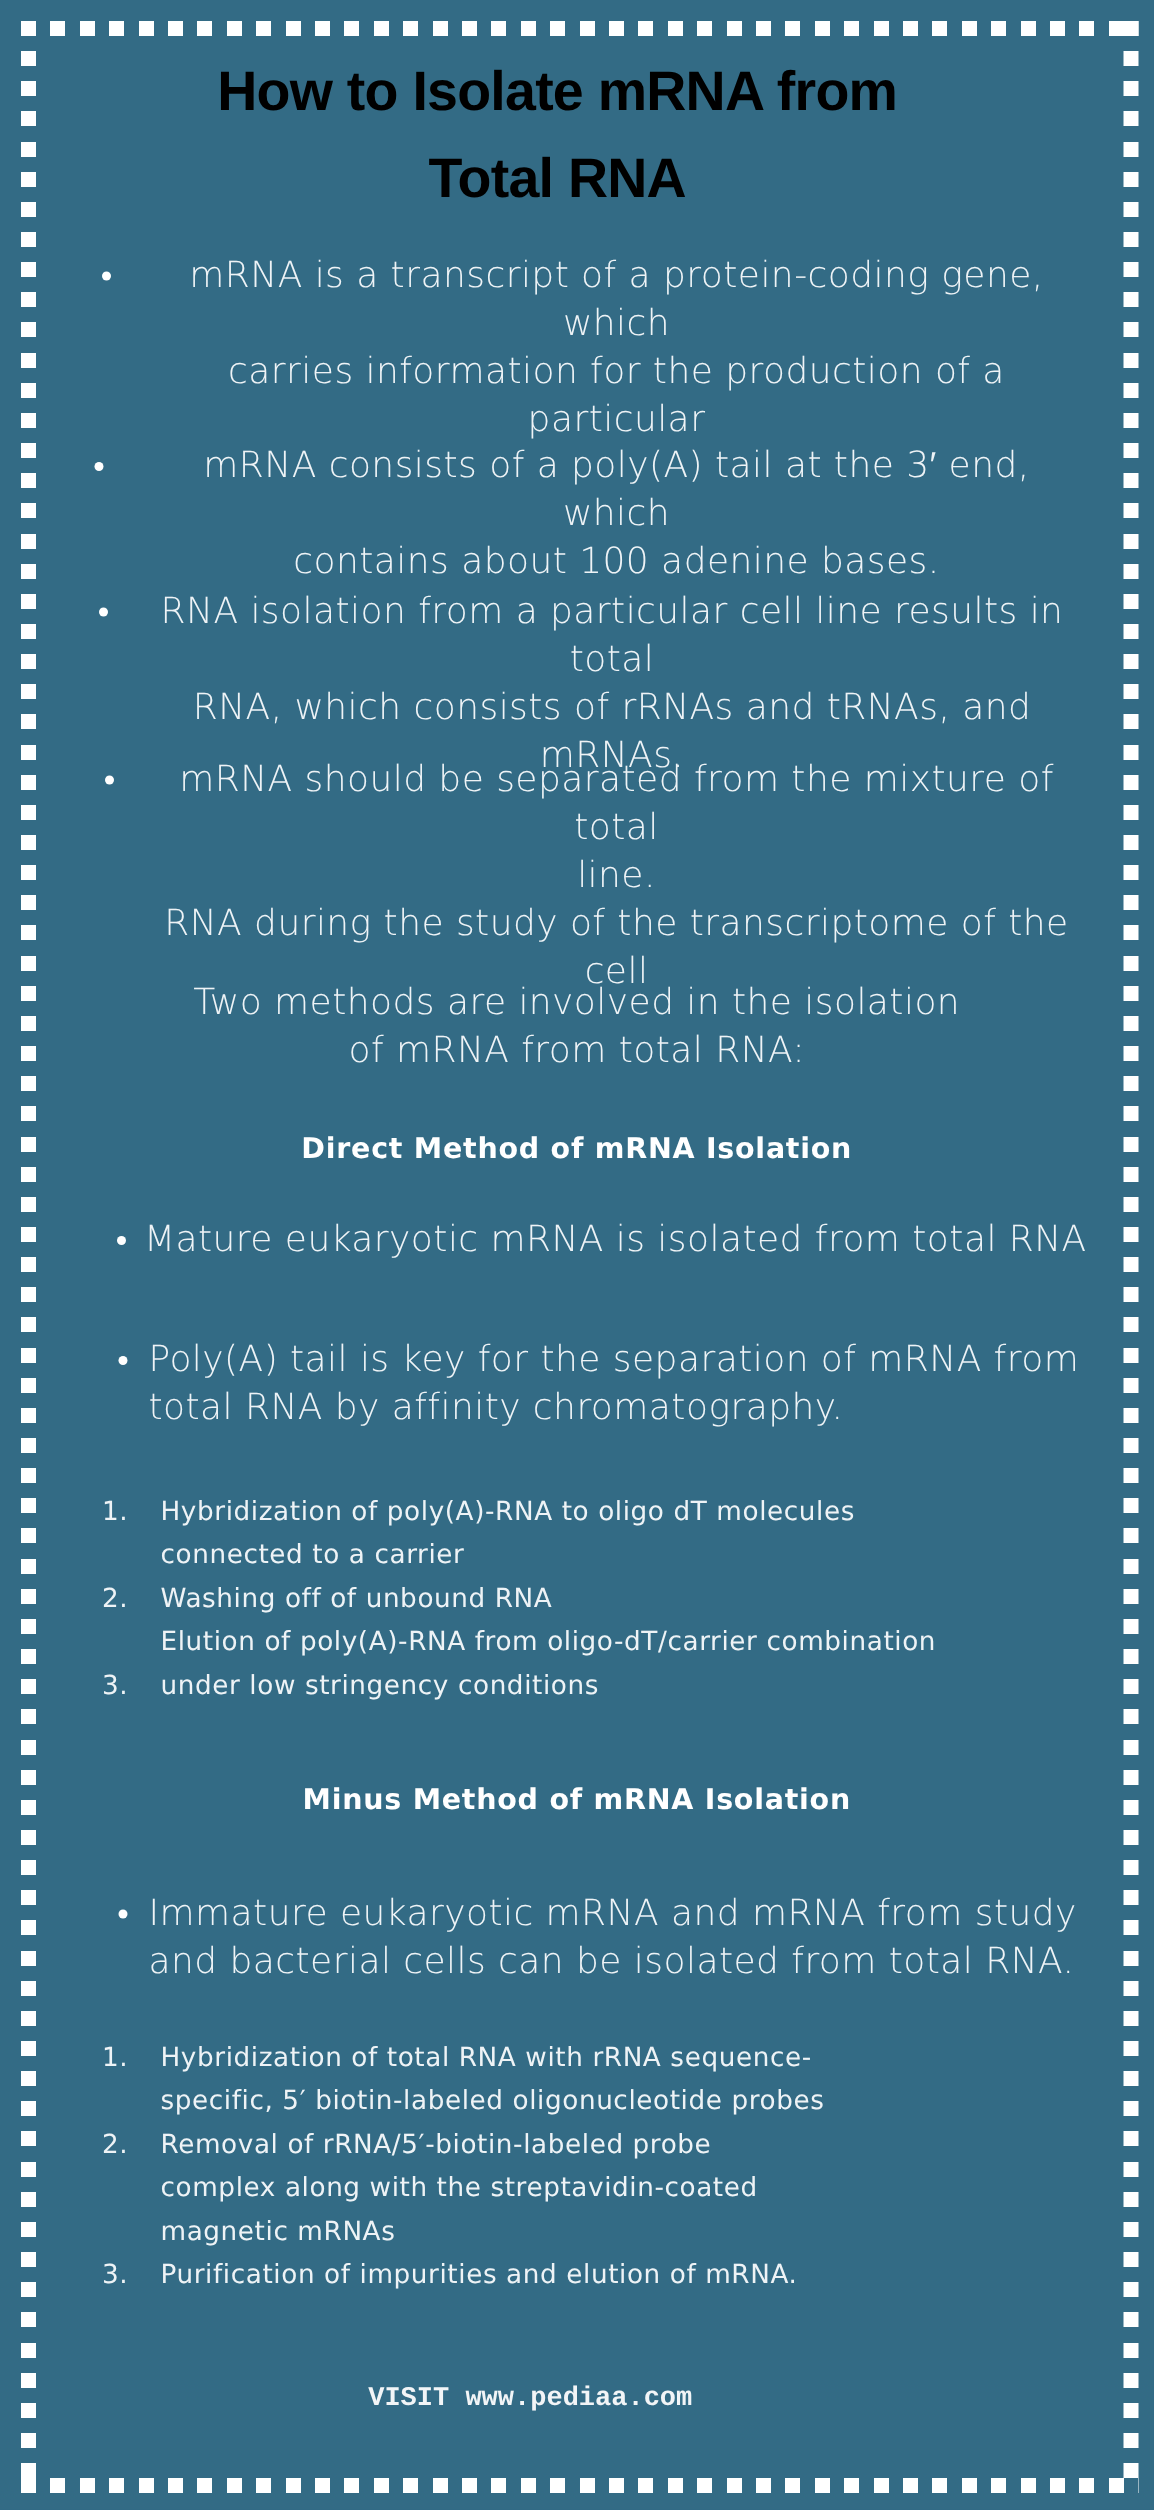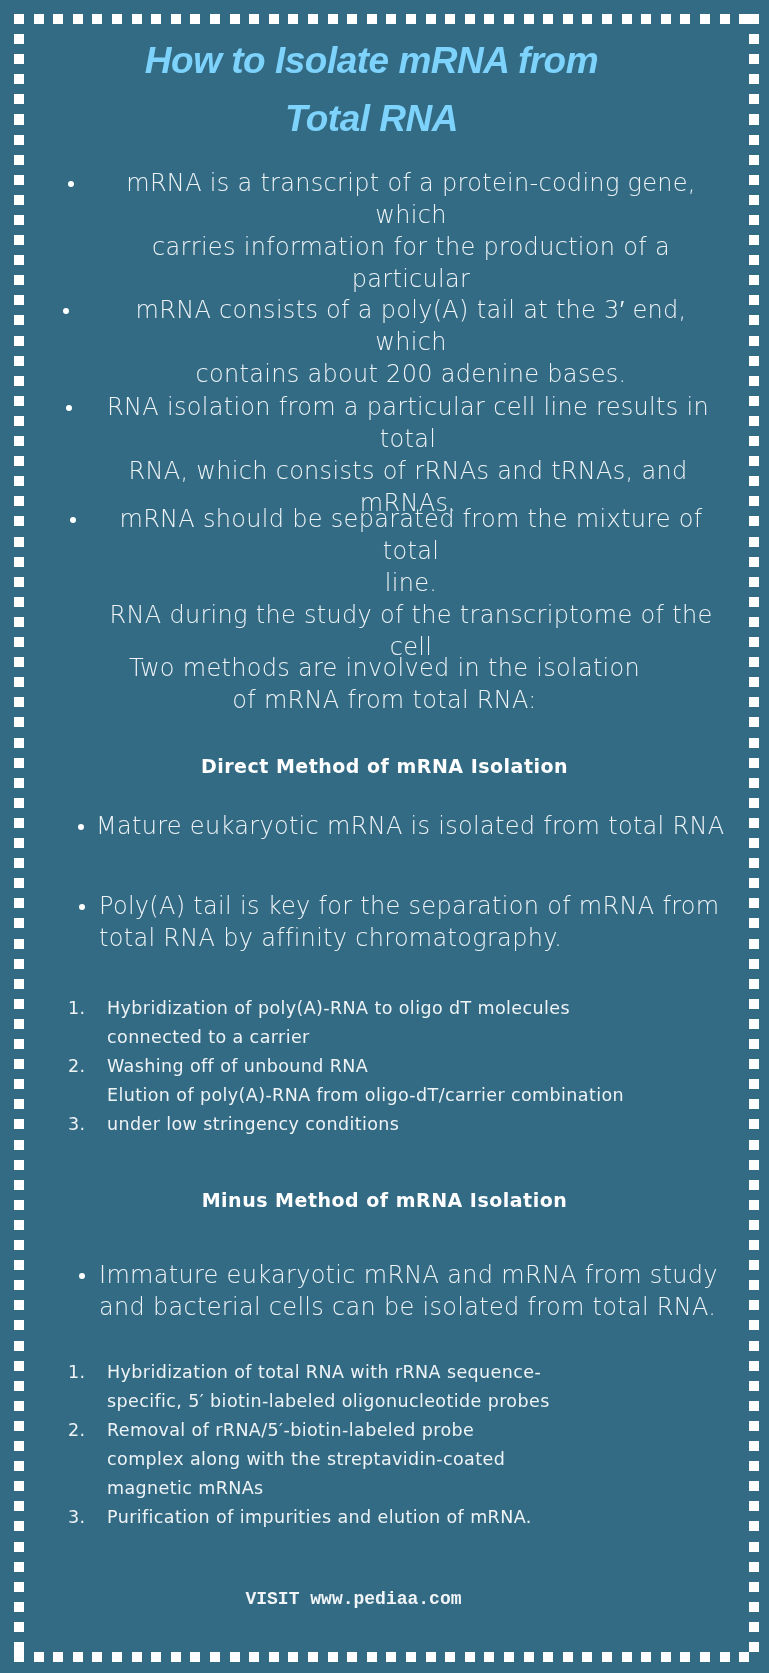--- a/index.html
+++ b/index.html
@@ -22,21 +22,21 @@
     background-image: repeating-linear-gradient(to bottom, #ffffff 0 10px, transparent 10px 20.1px);
   }
   .border-left { left: 14px; }
   .border-right { left: 749px; }
 
   .title {
     position: absolute; left: 0; width: 743px; top: 38px;
     text-align: center;
     font-family: "Liberation Sans", sans-serif;
     font-weight: bold; font-size: 37px; line-height: 46px;
-    color: #7dd3fc; letter-spacing: -0.5px; font-style: italic;
+    color: #000000; letter-spacing: -0.5px;
   }
   .block { position: absolute; font-size: 24px; line-height: 32px; font-weight: 300; letter-spacing: 0.3px; }
   .bullet-block { text-align: center; }
   .bullet-dot {
     position: absolute; width: 6px; height: 6px; border-radius: 50%;
     background: #ffffff;
   }
   .center-text { text-align: center; }
   .section-heading {
     position: absolute; left: 0; width: 769px; text-align: center;
@@ -69,21 +69,21 @@
 
 <span class="bullet-dot" style="left:68px; top:181px;"></span>
 <div class="block bullet-block" style="left:96px; width:630px; top:167px;">
   <div>mRNA is a transcript of a protein-coding gene, which</div>
   <div>carries information for the production of a particular</div>
 </div>
 
 <span class="bullet-dot" style="left:63px; top:308px;"></span>
 <div class="block bullet-block" style="left:96px; width:630px; top:294px;">
   <div>mRNA consists of a poly(A) tail at the 3′ end, which</div>
-  <div>contains about 200 adenine bases.</div>
+  <div>contains about 100 adenine bases.</div>
 </div>
 
 <span class="bullet-dot" style="left:66px; top:405px;"></span>
 <div class="block bullet-block" style="left:90px; width:636px; top:391px;">
   <div>RNA isolation from a particular cell line results in total</div>
   <div>RNA, which consists of rRNAs and tRNAs, and mRNAs.</div>
 </div>
 
 <span class="bullet-dot" style="left:70px; top:517px;"></span>
 <div class="block bullet-block" style="left:96px; width:630px; top:503px;">

